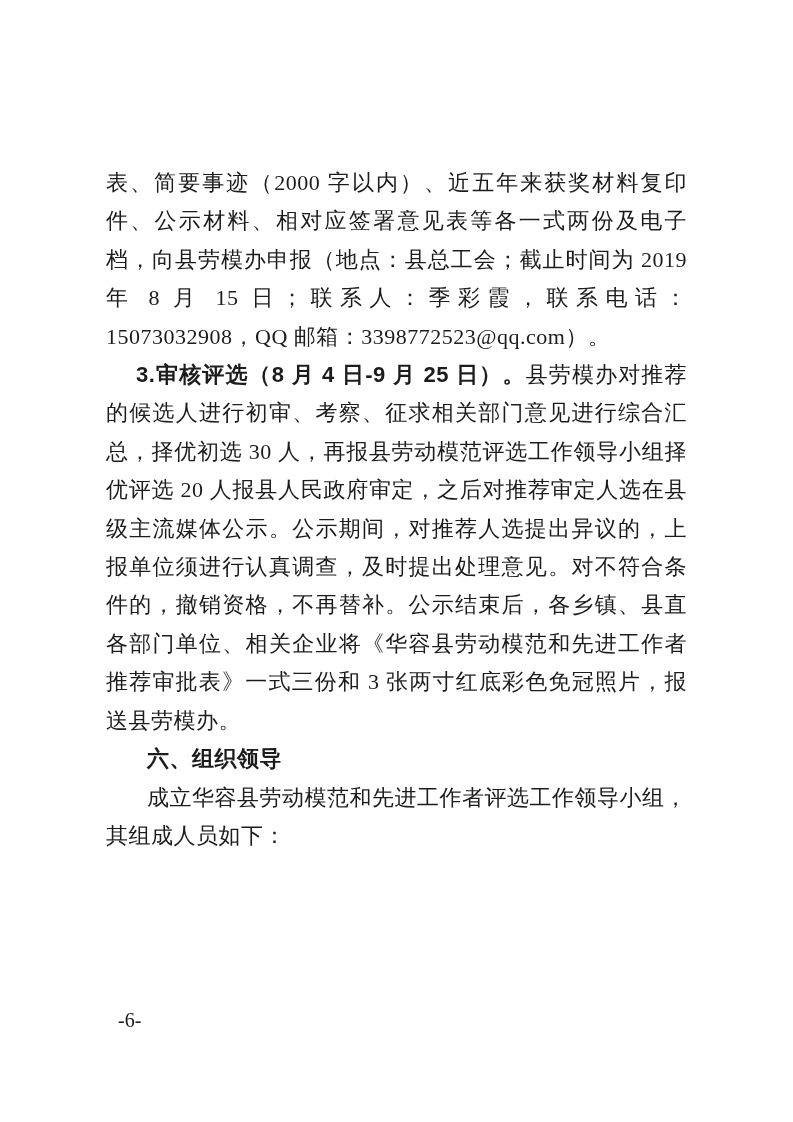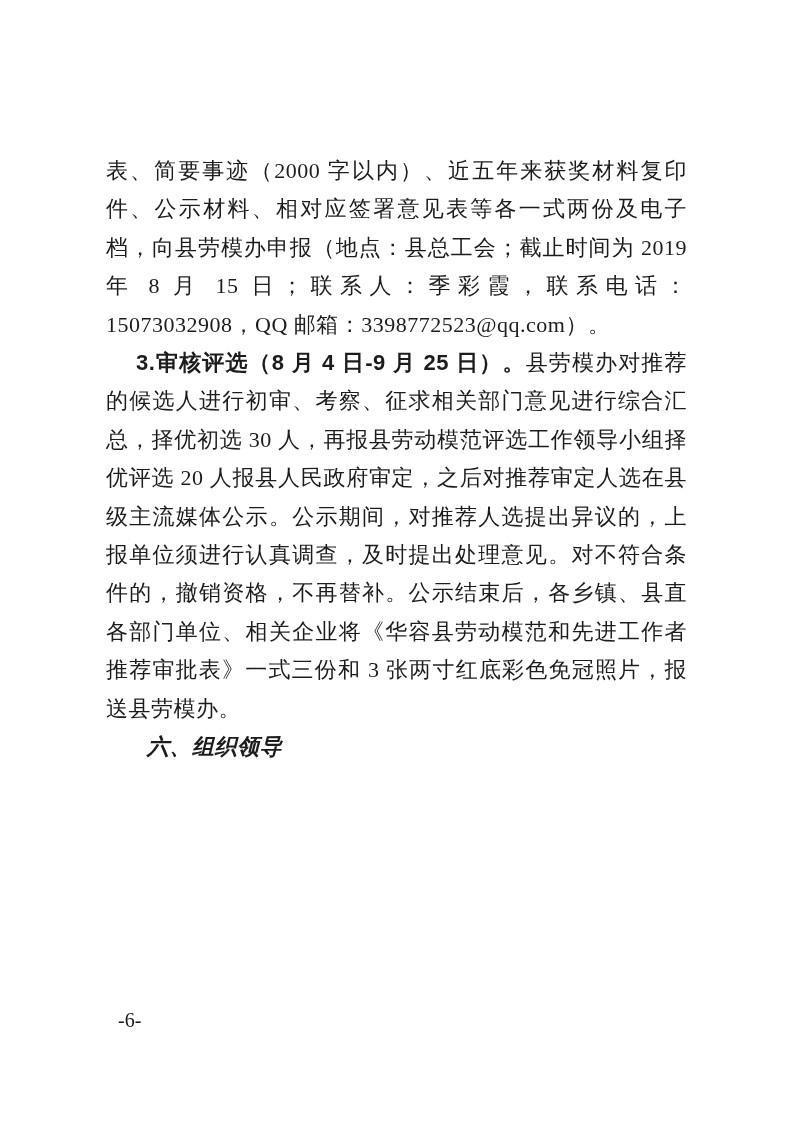--- a/index.html
+++ b/index.html
@@ -11,21 +11,21 @@
     position: relative;
     width: 793px;
     height: 1122px;
     background: #ffffff;
     overflow: hidden;
     color: #1c1c1c;
   }
   .content {
     position: absolute;
     left: 106px;
-    top: 152px;
+    top: 164px;
     width: 581px;
     font-family: "Liberation Serif", "DejaVu Serif", serif;
     font-size: 22px;
     line-height: 38.4px;
     text-align: justify;
     letter-spacing: 0.5px;
   }
   .content p {
     margin: 0;
     padding: 0;
@@ -38,21 +38,20 @@
   }
   .lead {
     font-weight: bold;
     font-family: "Liberation Sans", "DejaVu Sans", sans-serif;
     letter-spacing: 0.5px;
   }
   .section-heading {
     font-weight: bold;
     font-family: "Liberation Sans", "DejaVu Sans", sans-serif;
     text-indent: 41px;
-    font-style: italic;
   }
   .page-number {
     position: absolute;
     left: 118px;
     top: 1008px;
     font-family: "Liberation Serif", "DejaVu Serif", serif;
     font-size: 20px;
     line-height: 24px;
     color: #1c1c1c;
   }
@@ -63,17 +62,18 @@
 <div class="page">
   <div class="content">
 
     <p><span>表、简要事迹（2000 字以内）、近五年来获奖材料复印件、公示材料、相对应签署意见表等各一式两份及电子档，向县劳模办申报（地点：县总工会；截止时间为 2019 年 8 月 15 日；联系人：季彩霞，联系电话：15073032908，QQ 邮箱：3398772523@qq.com）。</span></p>
 
     <p class="para-num"><span class="lead">3.审核评选（8 月 4 日-9 月 25 日）。</span><span>县劳模办对推荐的候选人进行初审、考察、征求相关部门意见进行综合汇总，择优初选 30 人，再报县劳动模范评选工作领导小组择优评选 20 人报县人民政府审定，之后对推荐审定人选在县级主流媒体公示。公示期间，对推荐人选提出异议的，上报单位须进行认真调查，及时提出处理意见。对不符合条件的，撤销资格，不再替补。公示结束后，各乡镇、县直各部门单位、相关企业将《华容县劳动模范和先进工作者推荐审批表》一式三份和 3 张两寸红底彩色免冠照片，报送县劳模办。</span></p>
 
 
     <p class="section-heading">六、组织领导</p>
 
+    <p class="para-indent">成立华容县劳动模范和先进工作者评选工作领导小组，其组成人员如下：</p>
 
   </div>
 
   <div class="page-number">-6-</div>
 </div>
 
 </body></html>

